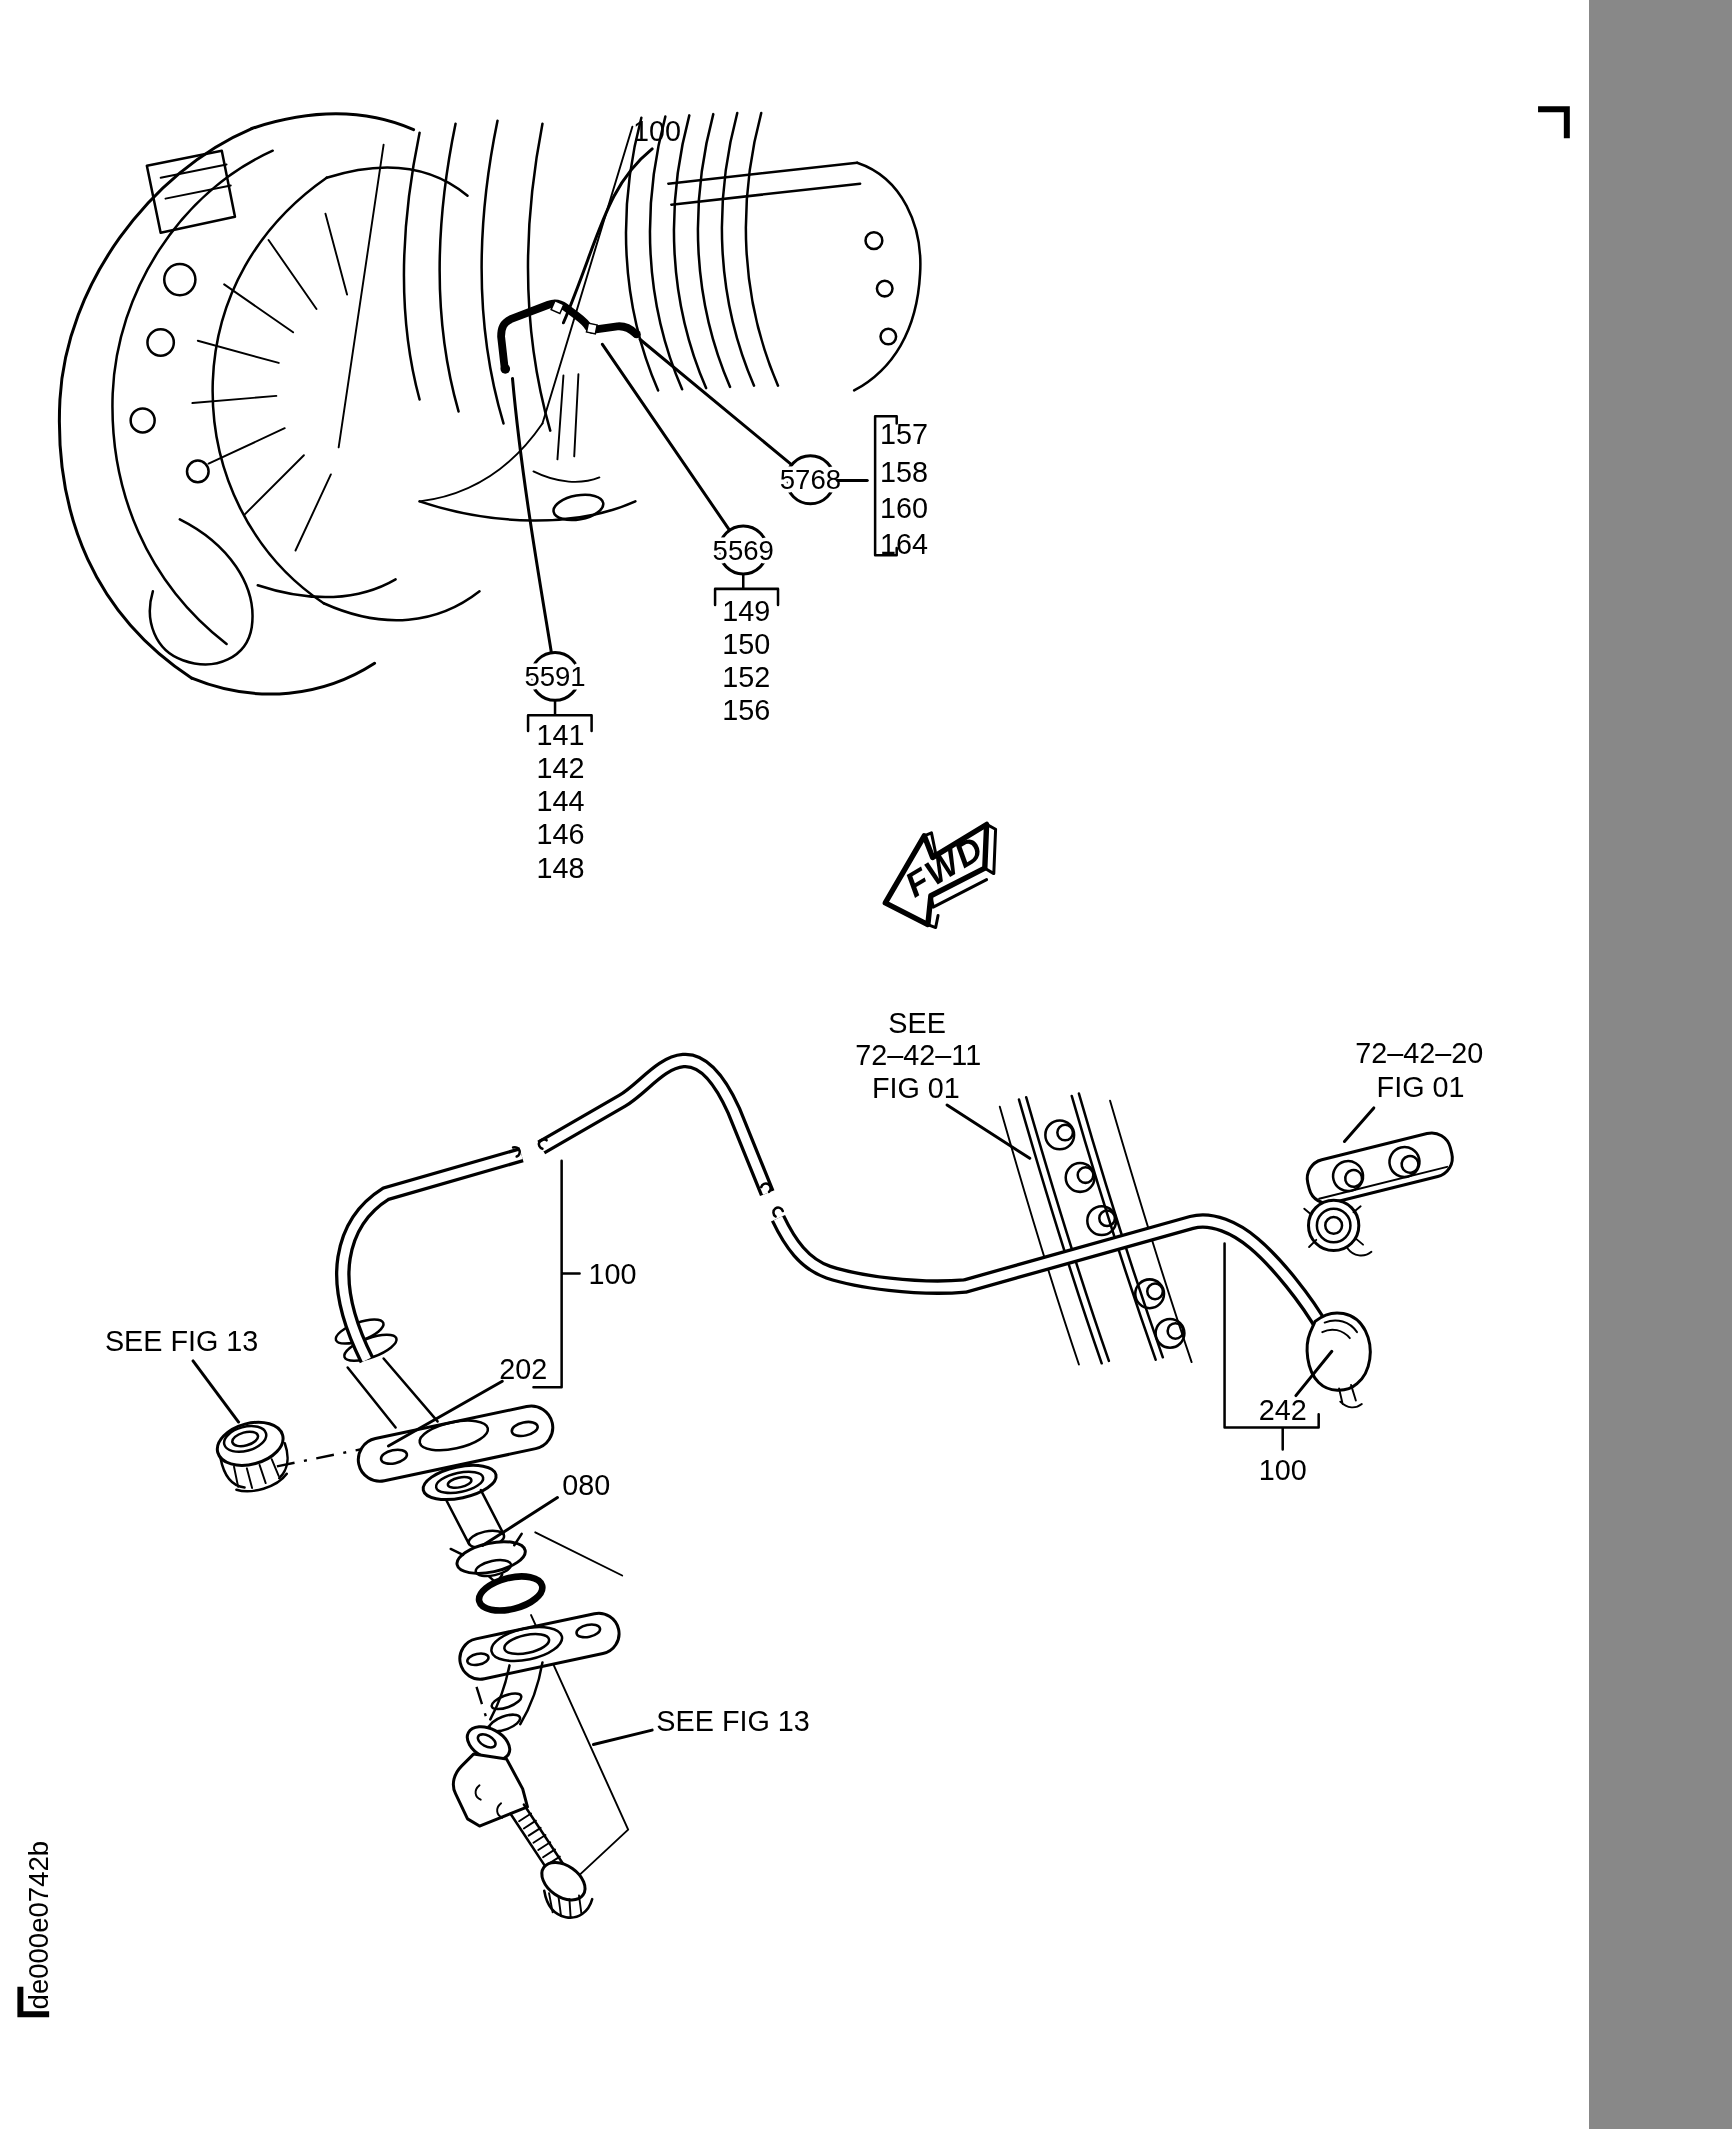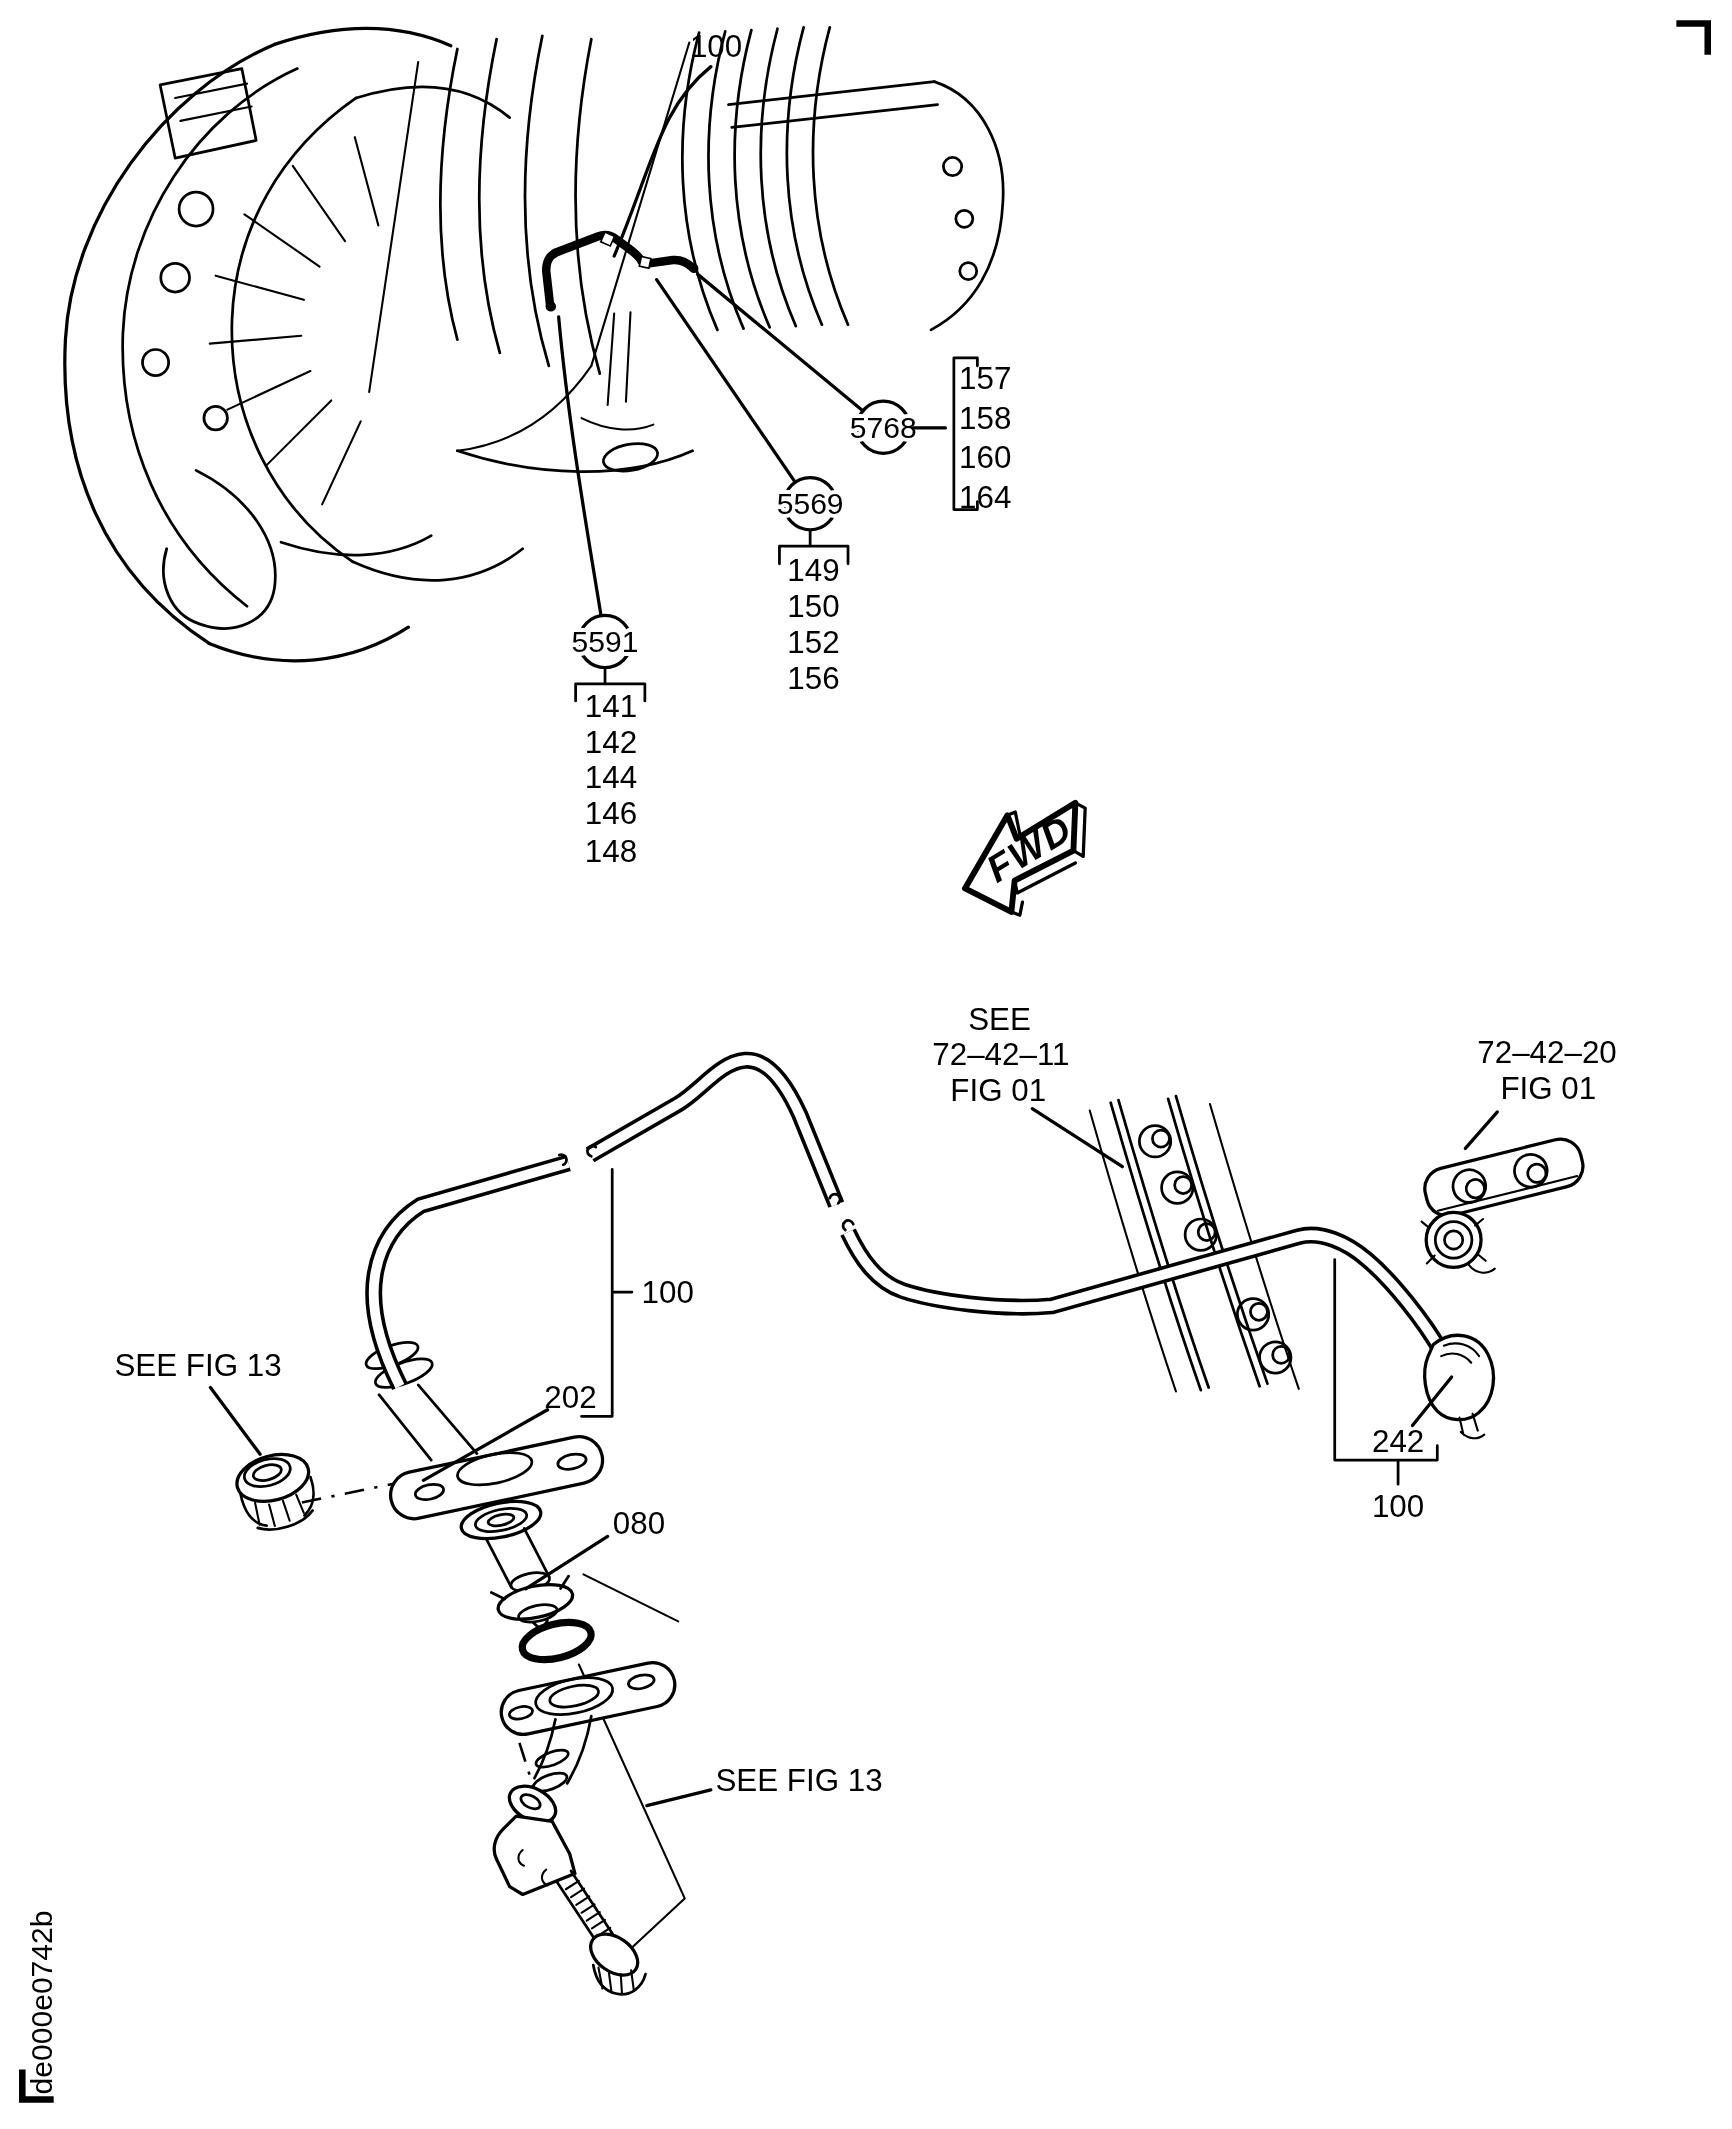--- a/index.html
+++ b/index.html
@@ -1,16 +1,16 @@
 <!DOCTYPE html>
 <html style="font-size:10.5px"><head>
 <meta charset="utf-8">
 <style>
   html,body{margin:0;padding:0;background:#888;}
-  .page{position:relative;width:1732px;height:2129px;background:#ffffff;overflow:hidden;}
+  .page{position:relative;width:1589px;height:2129px;background:#ffffff;overflow:hidden;}
   svg{display:block;width:100%;height:100%;}
   .ln{fill:none;stroke:#000;stroke-width:5;stroke-linecap:round;stroke-linejoin:round;}
   .ln3{fill:none;stroke:#000;stroke-width:3.2;stroke-linecap:round;stroke-linejoin:round;}
   .ln4{fill:none;stroke:#000;stroke-width:4.2;stroke-linecap:round;stroke-linejoin:round;}
   .lnw{fill:#fff;stroke:#000;stroke-width:5;stroke-linejoin:round;}
   .tube-out{fill:none;stroke:#000;stroke-width:26;stroke-linecap:butt;}
   .tube-in{fill:none;stroke:#fff;stroke-width:15;stroke-linecap:butt;}
   .hot{fill:none;stroke:#000;stroke-width:13;stroke-linecap:round;stroke-linejoin:round;}
   .dash{fill:none;stroke:#000;stroke-width:4;stroke-dasharray:30 16 5 16;}
   .lbl{font-family:"Liberation Sans",sans-serif;font-size:48px;fill:#000;}

